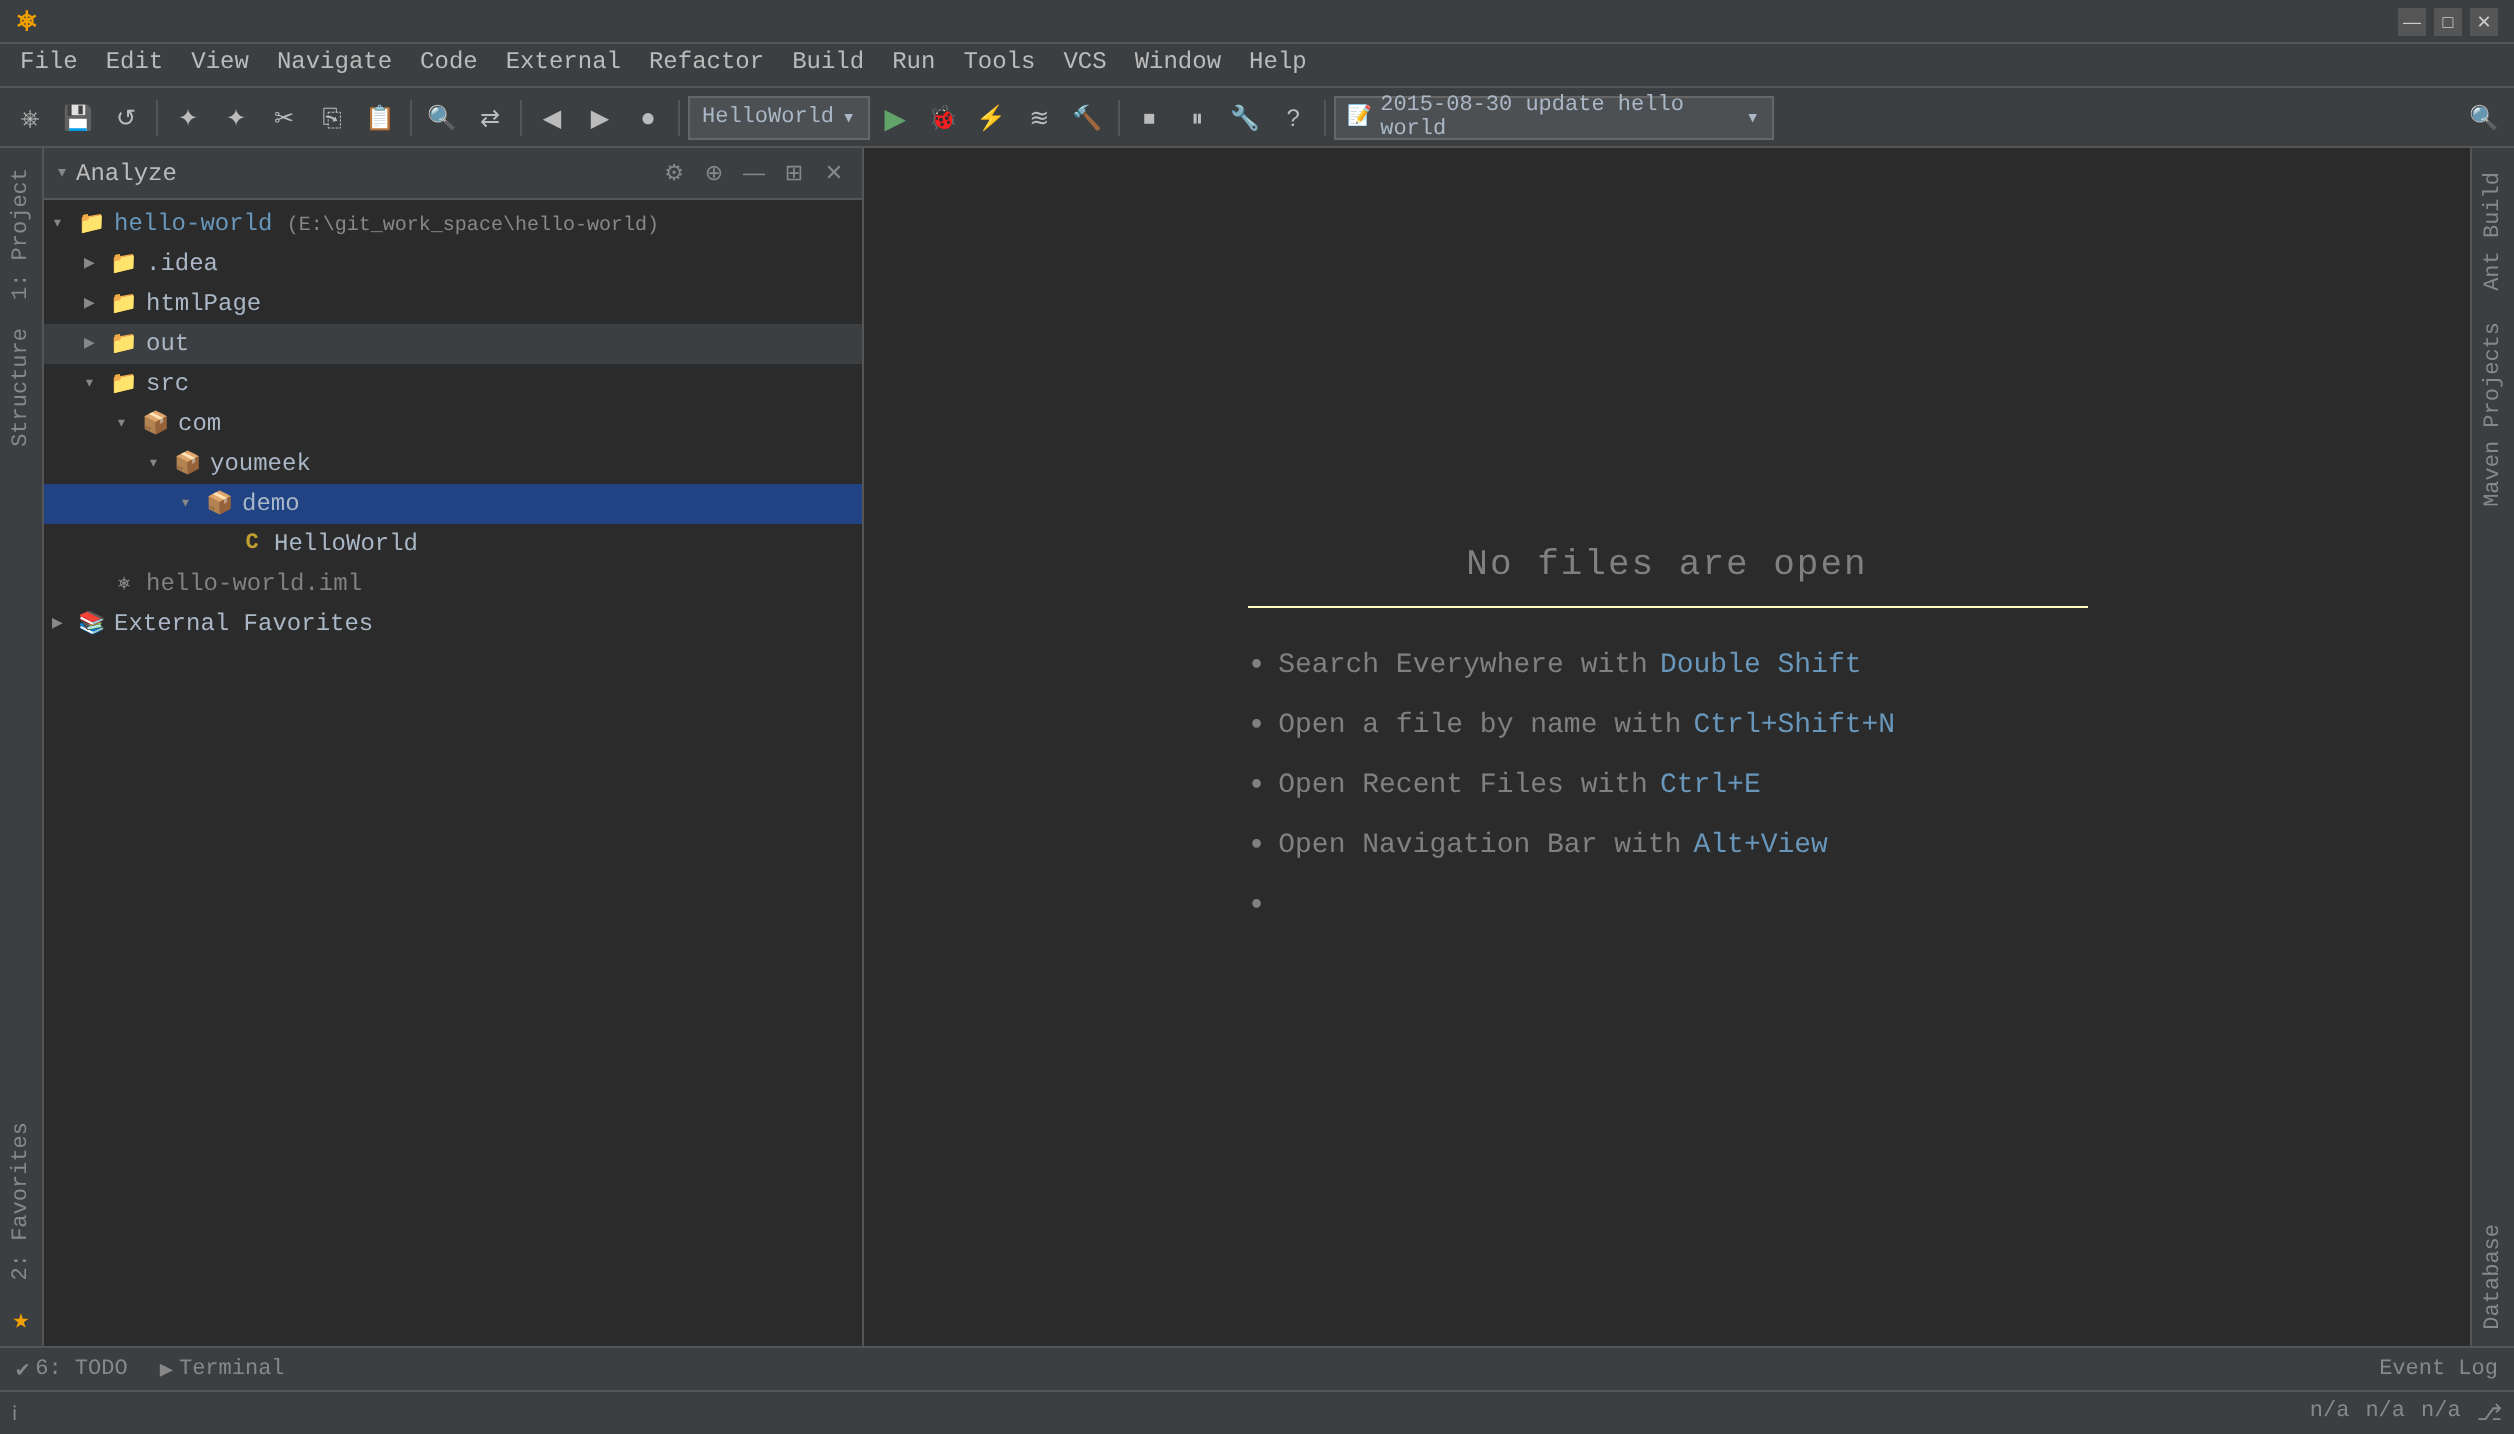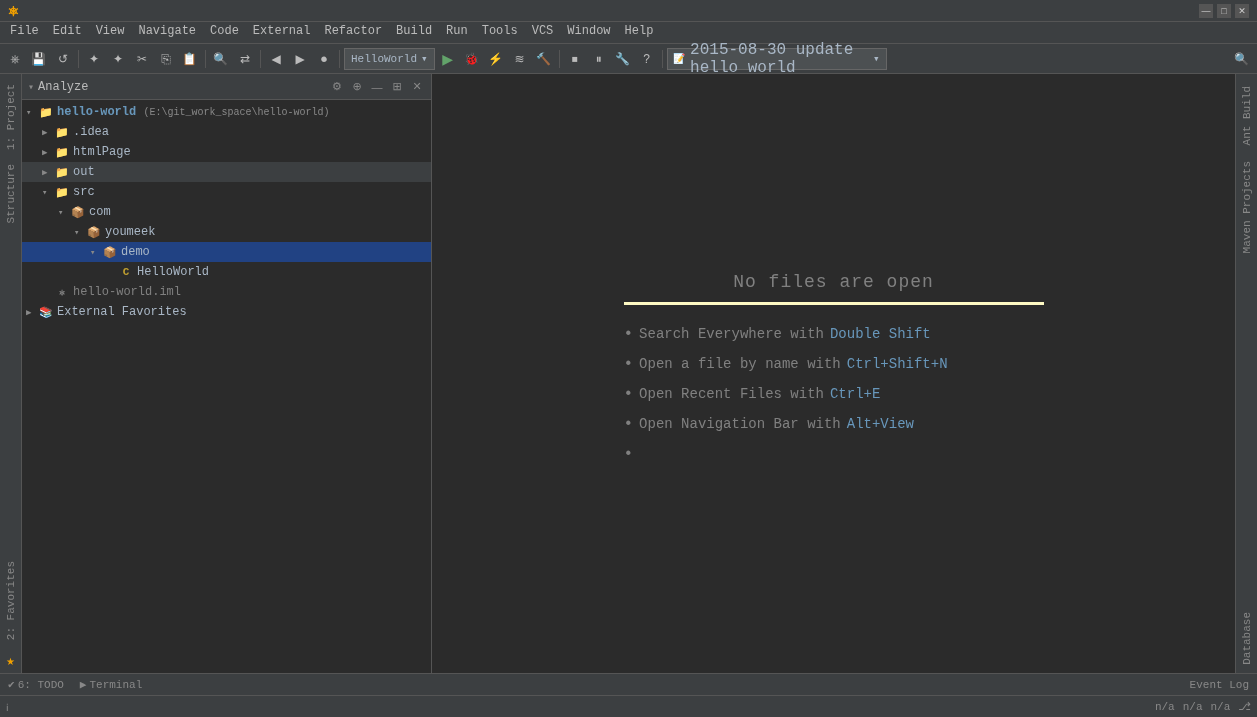--- a/index.html
+++ b/index.html
@@ -215,21 +215,21 @@
     #no-files-container {
       text-align: left;
       width: 420px;
     }
     #no-files-title {
       font-family: 'Courier New', monospace;
       font-size: 18px;
       color: #808080;
       text-align: center;
       padding-bottom: 10px;
-      border-bottom: 3px solid #fef9c3;
+      border-bottom: 1px solid #fef9c3;
       margin-bottom: 20px;
       letter-spacing: 1px;
     }
     .hint-item {
       font-family: 'Courier New', monospace;
       font-size: 14px;
       color: #808080;
       margin: 12px 0;
       display: flex;
       align-items: center;
@@ -276,21 +276,21 @@
       gap: 6px;
     }
     #status-left {
       display: flex;
       align-items: center;
       gap: 6px;
       flex: 1;
     }
     #status-right {
       display: flex;
-      align-items: center;
+      align-items: flex-start;
       gap: 8px;
     }
 
     
     #bottom-bar {
       background: #3c3f41;
       height: 22px;
       display: flex;
       align-items: center;
       padding: 0 4px;
@@ -376,21 +376,21 @@
   <button class="tb-btn">≋</button>
   <button class="tb-btn">🔨</button>
   <div class="tb-separator"></div>
   <button class="tb-btn">⏹</button>
   <button class="tb-btn">⏸</button>
   <button class="tb-btn">🔧</button>
   <button class="tb-btn">?</button>
   <div class="tb-separator"></div>
   <div class="tb-commit">
     <span style="font-size:10px; color:#ccc;">📝</span>
-    <span style="font-size:16px;">2015-08-30 update hello world</span>
+    <span style="font-size:11px;">2015-08-30 update hello world</span>
     <span>▾</span>
   </div>
   <div style="flex:1;"></div>
   <button class="tb-btn">🔍</button>
 </div>
 
 <div id="main-layout">
 
   <div id="left-sidebar">
     <div class="vert-label">1: Project</div>
@@ -410,21 +410,21 @@
       <button class="proj-header-btn">—</button>
       <button class="proj-header-btn">⊞</button>
       <button class="proj-header-btn">✕</button>
     </div>
     <div id="project-tree">
 
       <div class="tree-item" style="padding-left: 4px;">
         <span class="tree-arrow">▾</span>
         <span class="tree-icon icon-folder" style="color:#c8a951;">📁</span>
         <span class="tree-label">
-          <span style="color:#6897bb;font-weight:bold;">hello-world</span>
+          <span style="color:#6897bb;">hello-world</span>
           <span style="color:#888; font-size:10px;"> (E:\git_work_space\hello-world)</span>
         </span>
       </div>
 
       <div class="tree-item" style="padding-left: 20px;">
         <span class="tree-arrow">▶</span>
         <span class="tree-icon" style="color:#888;">📁</span>
         <span class="tree-label">.idea</span>
       </div>
 

